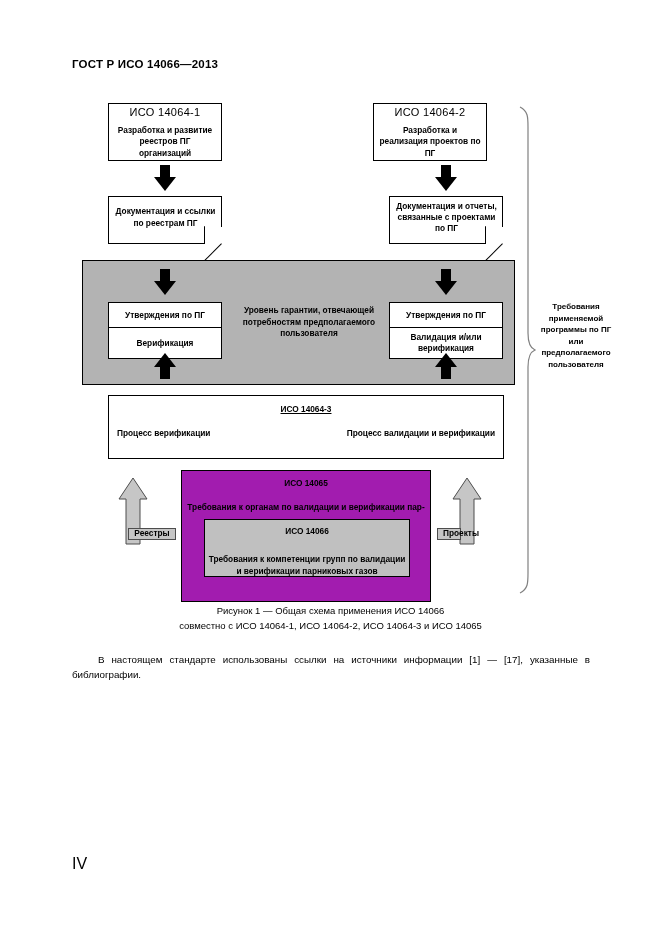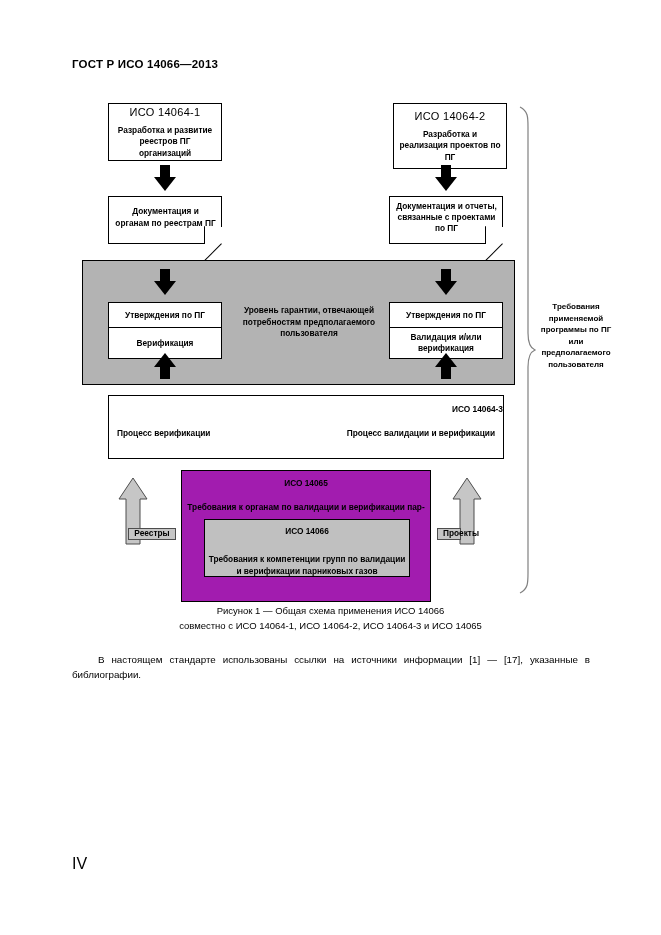--- a/index.html
+++ b/index.html
@@ -63,21 +63,21 @@
     margin-bottom: 5px;
   }
   .node .sub {
     font-size: 8.3px;
     font-weight: bold;
     padding: 0 4px;
   }
 
   
   #box-14064-1 { left: 108px; top: 8px;  width: 114px; height: 58px; }
-  #box-14064-2 { left: 393px; top: 8px;  width: 114px; height: 66px; }
+  #box-14064-2 { left: 373px; top: 8px;  width: 114px; height: 58px; }
 
   
   .docshape {
     position: absolute;
     box-sizing: border-box;
     background: #fff;
     font-size: 8.3px;
     font-weight: bold;
     line-height: 1.35;
     text-align: center;
@@ -195,24 +195,25 @@
   
   #box-14064-3 {
     position: absolute;
     left: 108px; top: 300px;
     width: 396px; height: 64px;
     border: 1.2px solid #000;
     background: #fff;
     box-sizing: border-box;
   }
   #box-14064-3 .band-title {
-    text-align: right;
+    text-align: center;
     font-size: 8.3px;
     font-weight: bold;
     margin-top: 8px;
+    text-decoration: underline;
   }
   #box-14064-3 .band-left {
     position: absolute;
     left: 8px; top: 32px;
     font-size: 8.3px;
     font-weight: bold;
   }
   #box-14064-3 .band-right {
     position: absolute;
     right: 8px; top: 32px;
@@ -347,21 +348,21 @@
     <div class="arrow-down" id="arr-1">
       <div class="shaft"></div>
         <div class="head"></div>
     </div>
     <div class="arrow-down" id="arr-2">
       <div class="shaft"></div>
         <div class="head"></div>
     </div>
 
     <div class="docshape" id="doc-left">
-      <div class="dtxt">Документация и органам по реестрам ПГ</div>
+      <div class="dtxt">Документация и ссылки по реестрам ПГ</div>
       <div class="edge-r"></div>
         <div class="edge-b"></div>
       <div class="fold"></div>
       <div class="fold-line"></div>
     </div>
 
     <div class="docshape" id="doc-right">
       <div class="dtxt">Документация и отчеты, связанные с проектами по ПГ</div>
       <div class="edge-r"></div>
         <div class="edge-b"></div>

